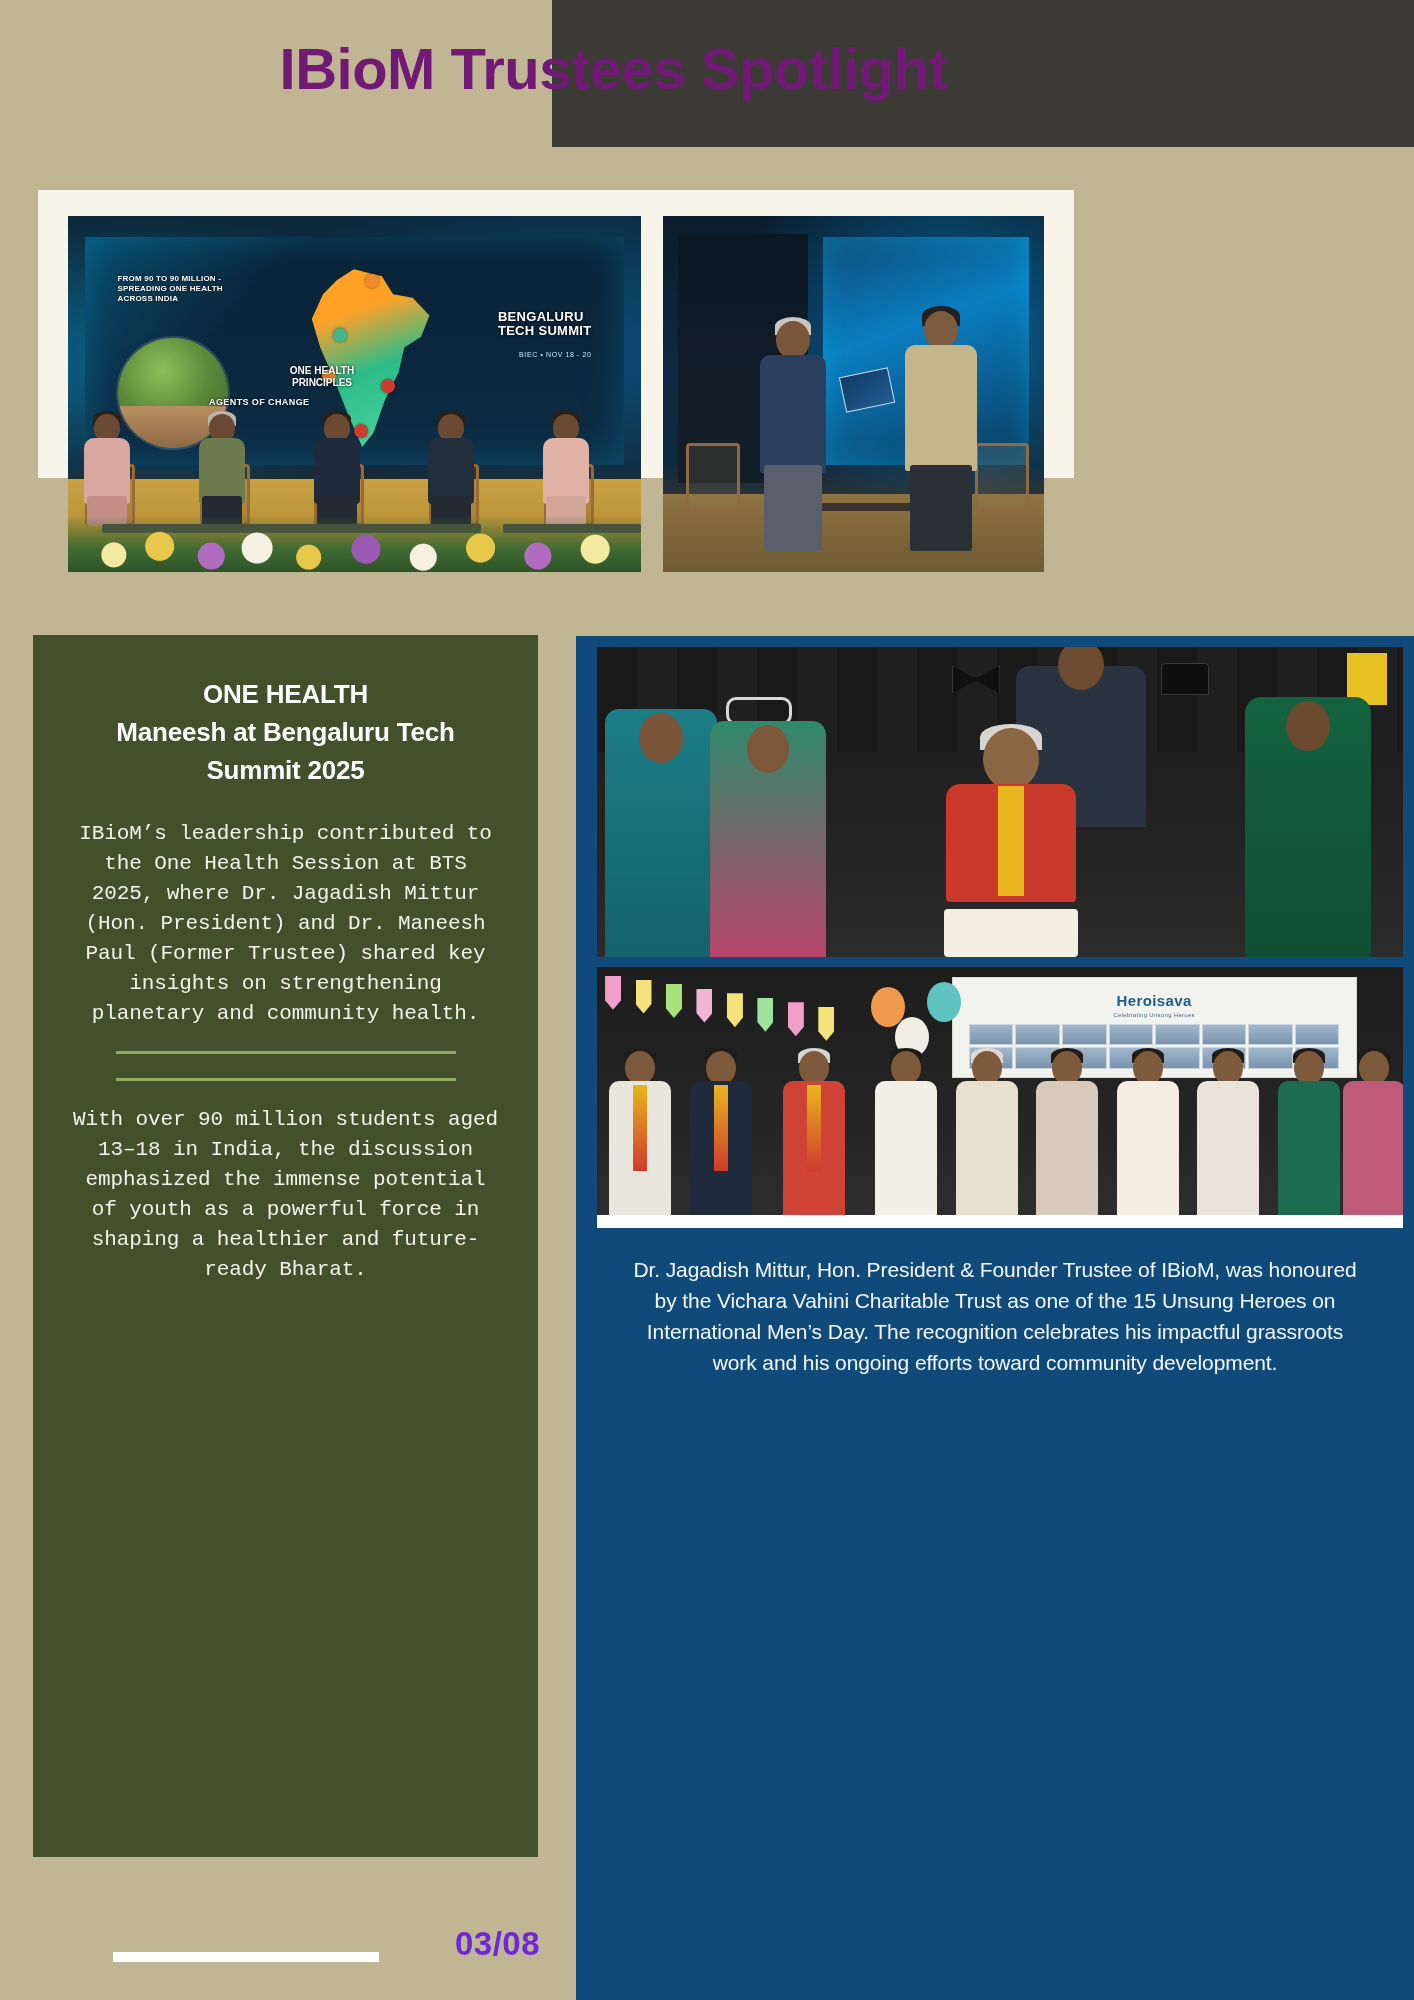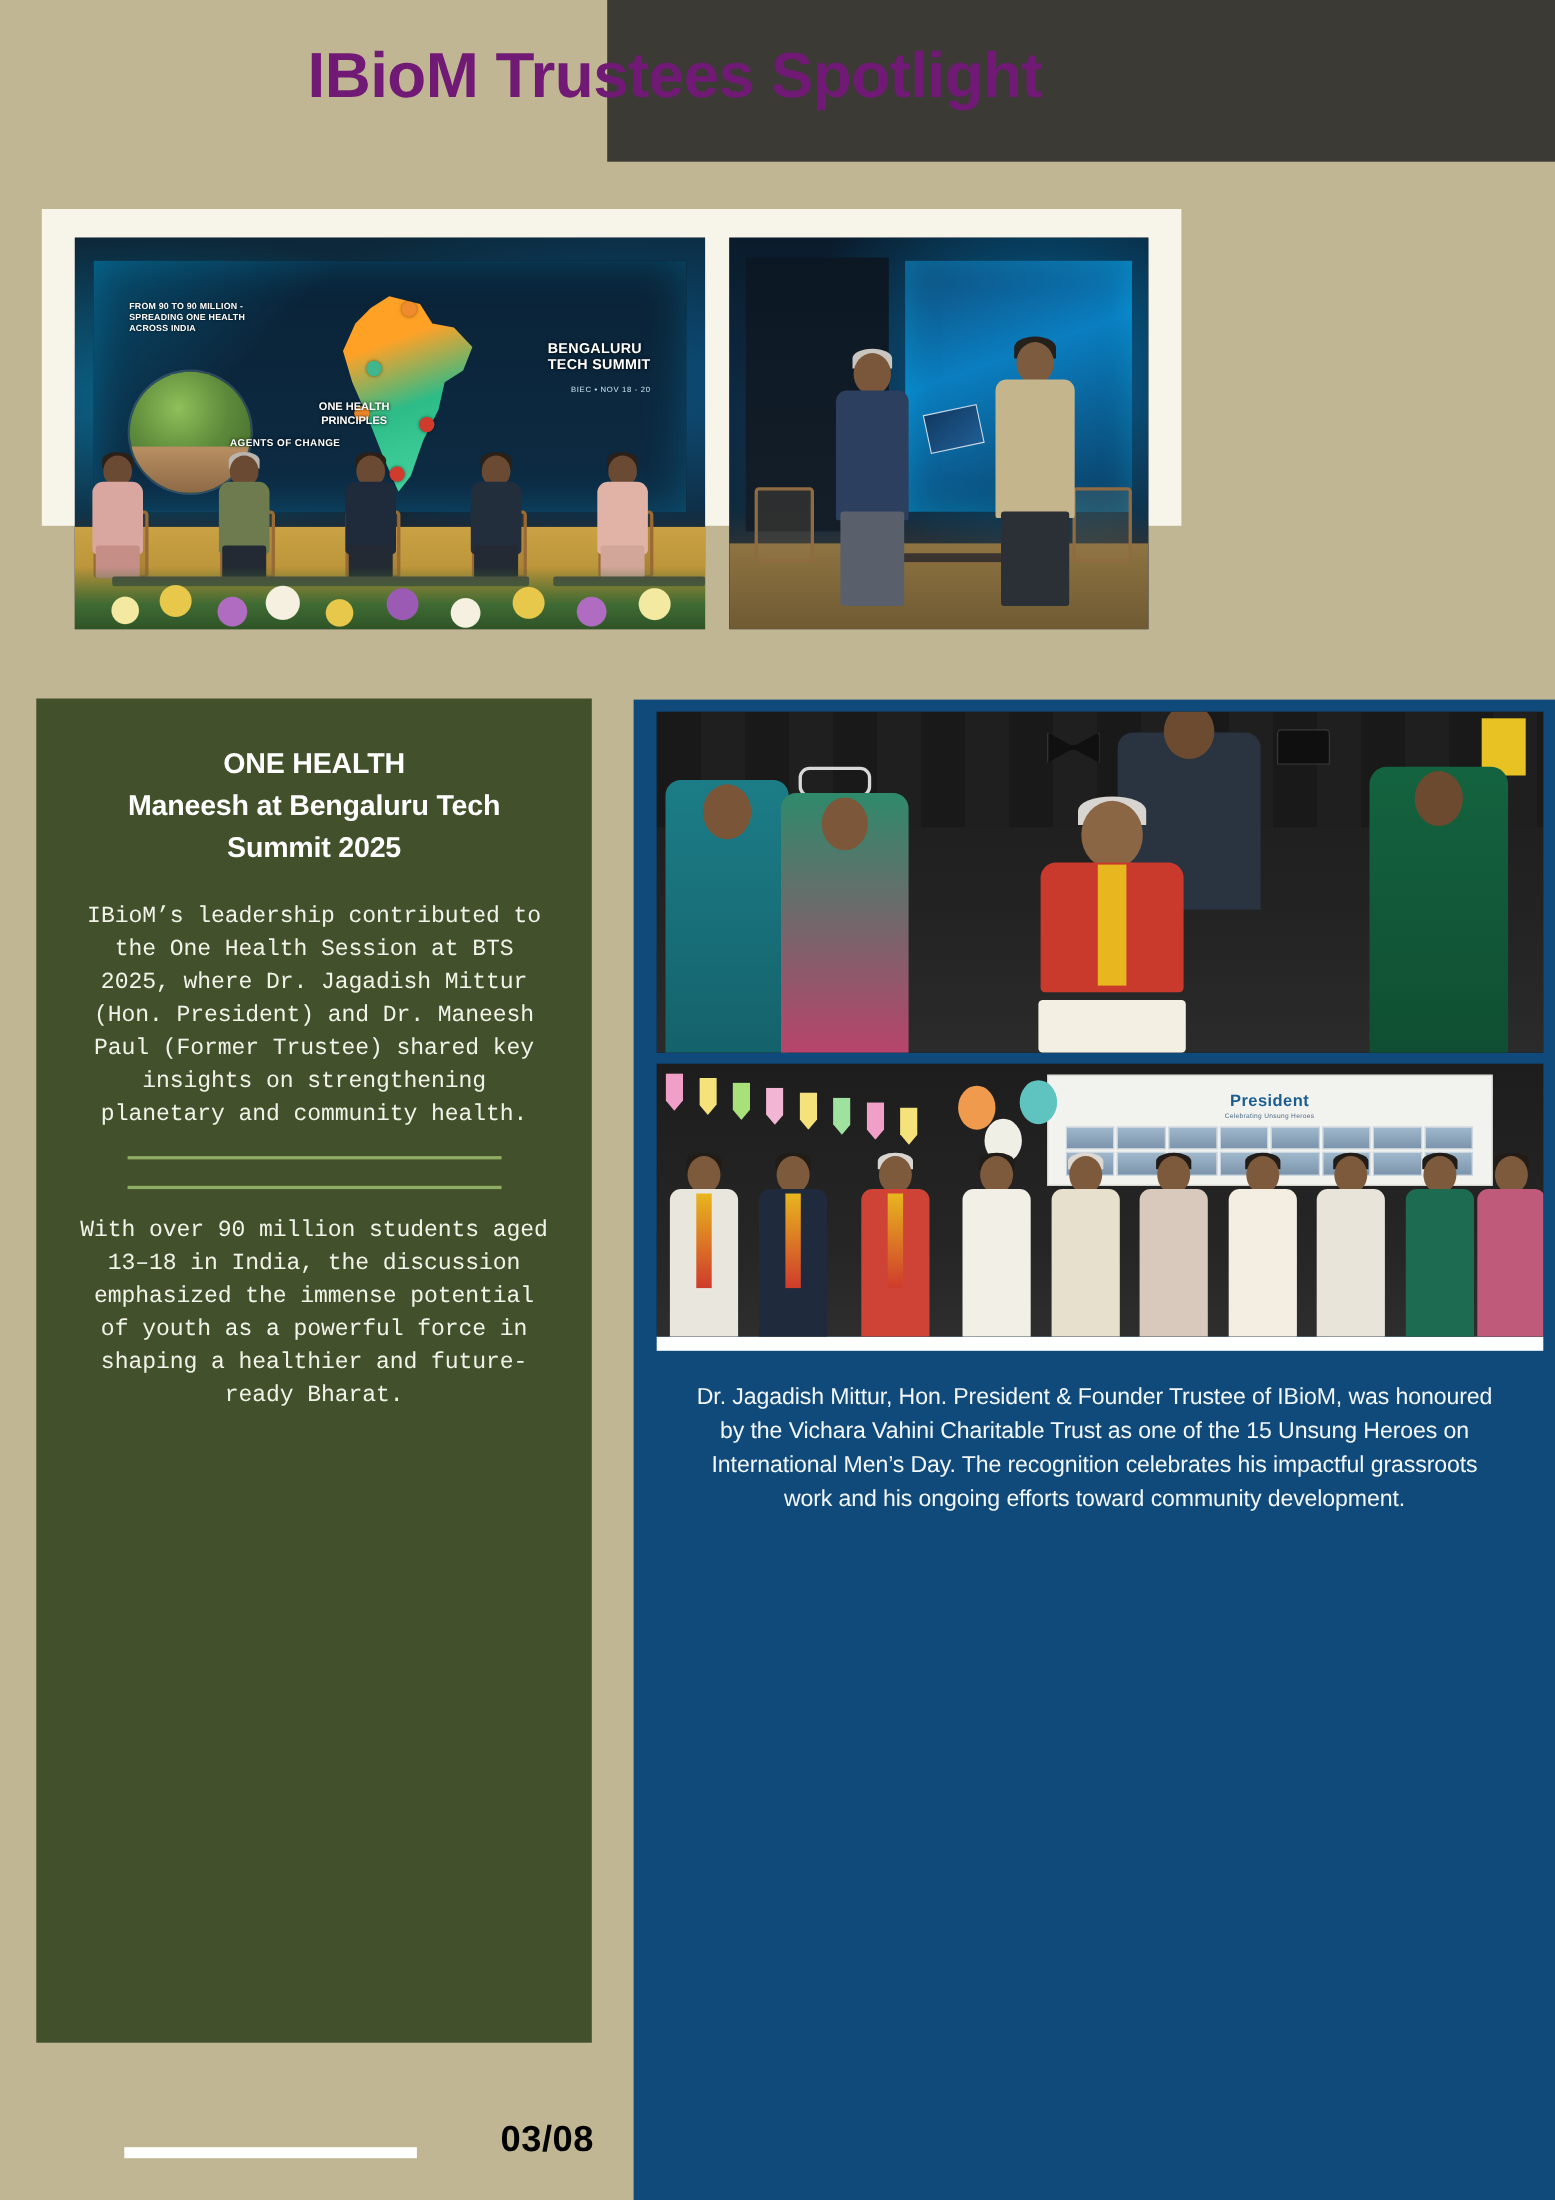--- a/index.html
+++ b/index.html
@@ -568,21 +568,21 @@
     left: 113px;
     top: 1952px;
     width: 266px;
     height: 10px;
     background: #ffffff;
   }
   .footer-page {
     position: absolute;
     left: 455px;
     top: 1925px;
-    color: #000000;
+    color: #6d28d9;
     font-size: 33px;
     font-weight: bold;
     letter-spacing: .5px;
   }
 </style>
 </head>
 <body>
 
 <div id="page">
 
@@ -717,21 +717,21 @@
           <div class="dhoti"></div>
       </div>
       <div class="green-sari">
           <div class="head"></div>
         </div>
     </div>
 
     <div class="blue-photo blue-photo-2">
       <div class="group-bg"></div>
       <div class="group-banner">
-        <div class="banner-title">President</div>
+        <div class="banner-title">Heroisava</div>
         <div class="banner-sub">Celebrating Unsung Heroes</div>
         <div class="banner-faces">
           <div class="banner-face"></div>
           <div class="banner-face"></div>
           <div class="banner-face"></div>
           <div class="banner-face"></div>
           <div class="banner-face"></div>
           <div class="banner-face"></div>
           <div class="banner-face"></div>
           <div class="banner-face"></div>

